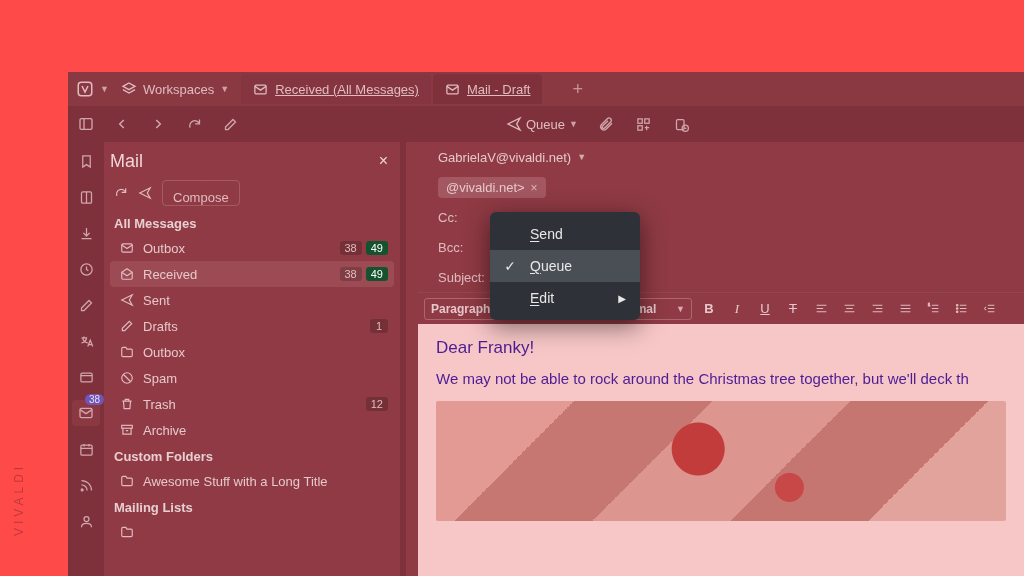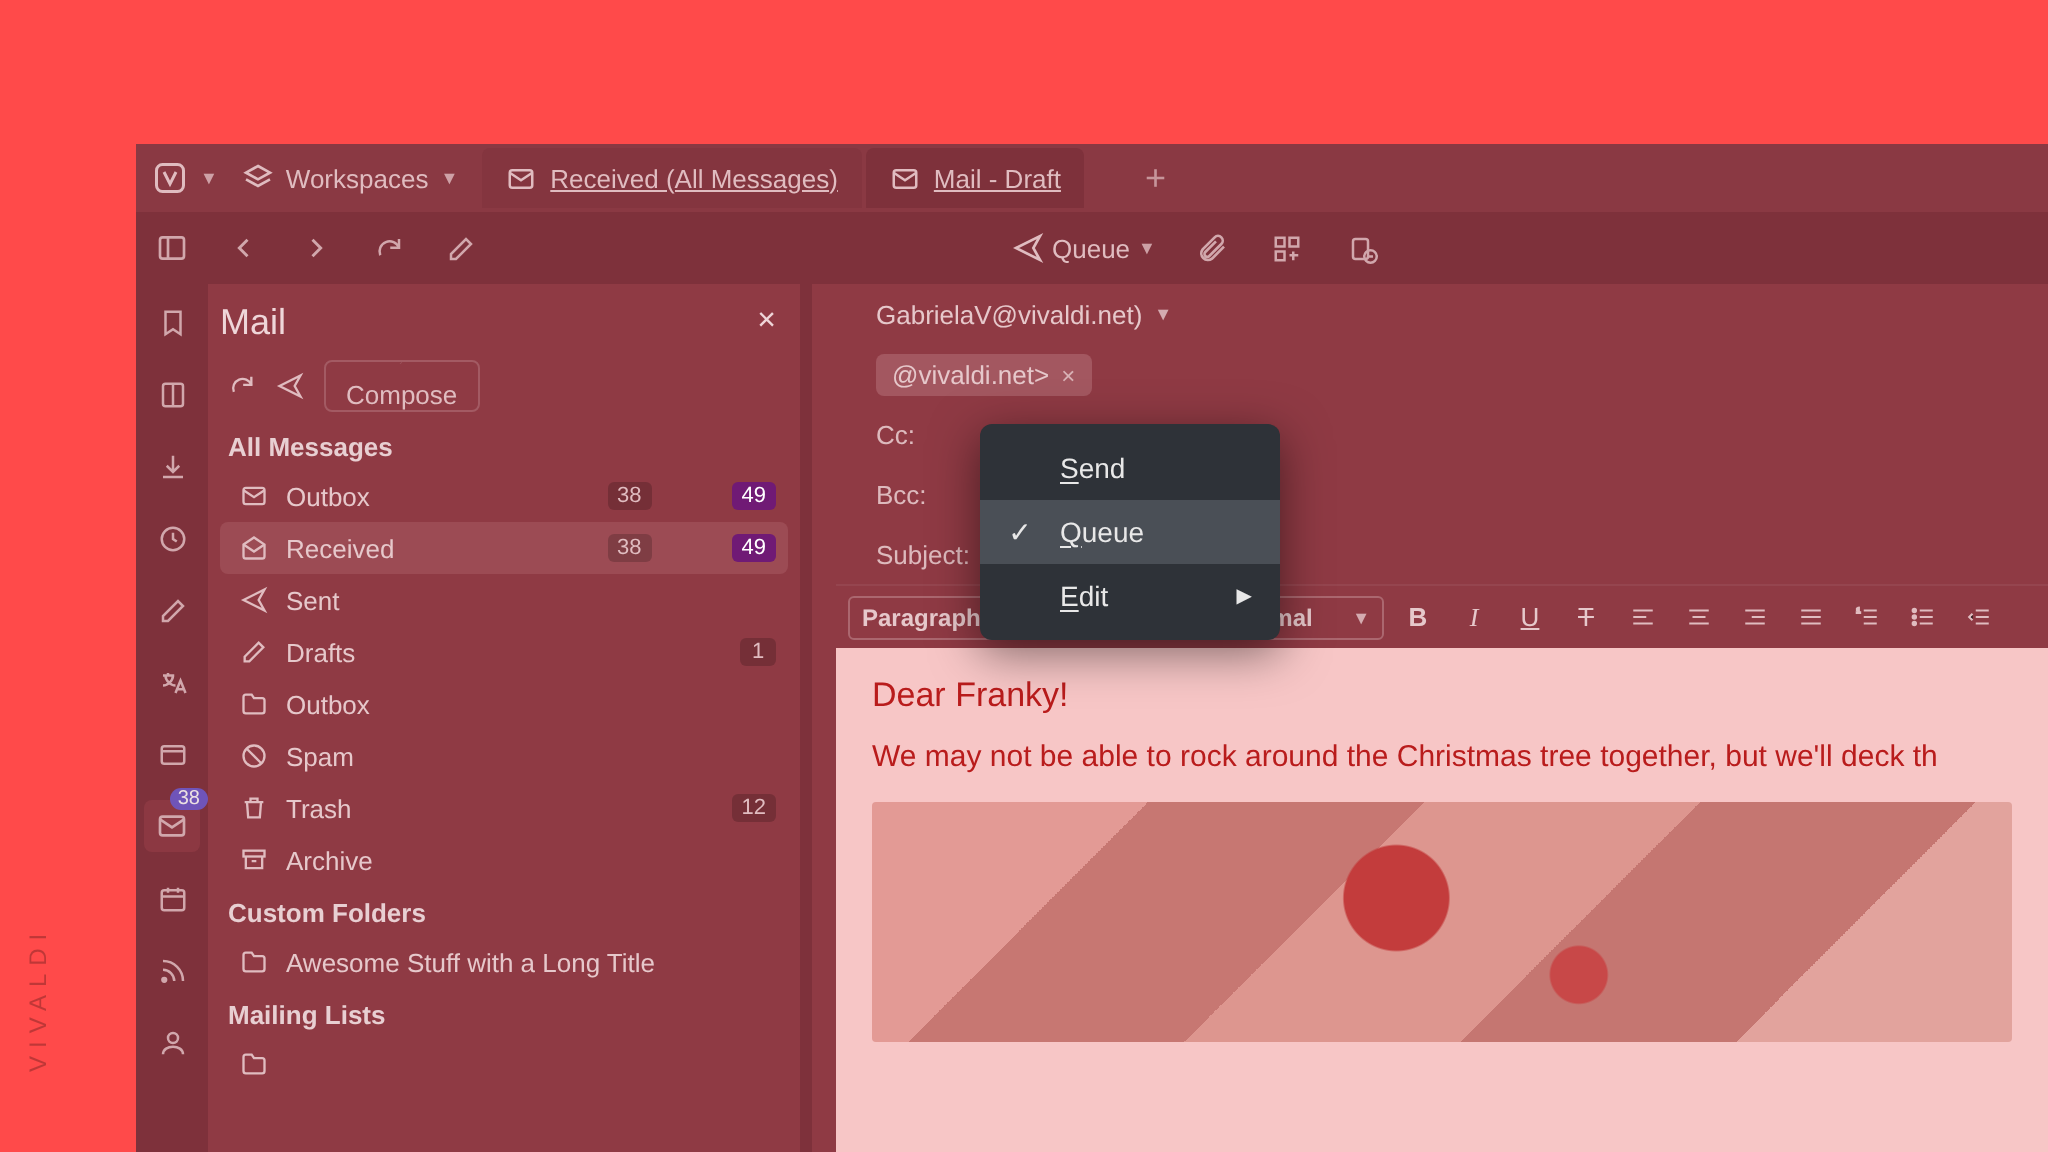--- a/index.html
+++ b/index.html
@@ -34,42 +34,42 @@
   .sb-head { display:flex; align-items:center; height:30px; font-size:18px; font-weight:400; color:#efd6d9; }
   .sb-head .x { margin-left:auto; padding:0 6px; font-size:16px;}
   .sb-tools { display:flex; align-items:center; gap:10px; height:34px; padding:0 4px; }
   .compose { display:flex; align-items:center; gap:8px; padding:0 10px; height:26px; border:1px solid rgba(224,188,192,.25); border-radius:4px;flex-direction:column;}
   .section { font-size:13px; color:#e8cfd2; font-weight:600; padding:6px 4px 4px 4px;}
   .folder { display:flex; align-items:center; gap:9px; height:26px; padding:0 6px 0 10px; border-radius:4px; color:#e6c8cb;}
   .folder.sel { background:#9c4b54; }
   .folder .nm { flex:1; }
   .cnt { display:flex; gap:4px;}
   .pill { background:rgba(0,0,0,.18); color:#e0bcc0; font-size:11px; padding:1px 5px; border-radius:3px; min-width:18px; text-align:center;}
-  .pill.strong { background:#701a75; color:#fff;margin-left:36px;}
+  .pill.strong { background:#14532d; color:#fff;}
 
   .divider { width:6px; background:#7e313b; }
 
   .editor { flex:1; display:flex; flex-direction:column;padding-left:12px; }
   .frow { display:flex; align-items:center; height:30px; padding:0 12px 0 20px; color:#e6c8cb;}
   .flabel { width:70px; opacity:.9;}
   .chip { background:#a35760; border-radius:4px; padding:3px 8px; margin-left:6px; display:flex; align-items:flex-end; gap:6px;}
   .chip .x { font-size:12px; opacity:.8;}
   .from-chip { display:flex; align-items:center; gap:6px; color:#e6c8cb;}
   .subj { color:#efd6d9; }
 
   .fmt { display:flex; align-items:center; gap:6px; height:32px; padding:0 6px; color:#e6c8cb; font-size:12px; border-top:1px solid rgba(255,255,255,.06);}
   .dd { display:flex; align-items:center; justify-content:space-between; border:1px solid rgba(224,188,192,.35); border-radius:3px; padding:0 6px; height:22px; min-width:88px;font-weight:bold;}
   .dd.small{min-width:84px;}
   .fbtn { width:22px; height:22px; display:flex; align-items:center; justify-content:center; font-size:13px;}
   .fbtn.bold{font-weight:700;}
   .fbtn.ital{font-style:italic; font-family:serif;}
   .fbtn.ul{text-decoration:underline;}
   .fbtn.st{text-decoration:line-through;}
 
-  .content { flex:1; background:#f7c6c6; color:#b91c1c; padding:14px 18px; font-size:15px; }
+  .content { flex:1; background:#f7c6c6; color:#4c1d95; padding:14px 18px; font-size:15px; }
   .content .greet { font-size:17px; margin-bottom:12px;}
   .img { margin-top:14px; height:120px; border-radius:2px; background:
     radial-gradient(circle at 46% 40%, #c33c3c 0 26px, transparent 27px),
     radial-gradient(circle at 62% 72%, #c84848 0 14px, transparent 15px),
     linear-gradient(135deg,#e39a95 0 20%,#c77772 20% 40%,#dd968f 40% 60%,#c57671 60% 80%,#e2a39d 80% 100%);
   }
 
   
   .menu { position:absolute; left:422px; top:140px; width:150px; background:#2e3238; color:#e8e8e8; border-radius:6px; padding:6px 0; box-shadow:0 6px 24px rgba(0,0,0,.5); font-size:14px;}
   .mi { display:flex; align-items:center; gap:12px; height:32px; padding:0 14px 0 12px;}

